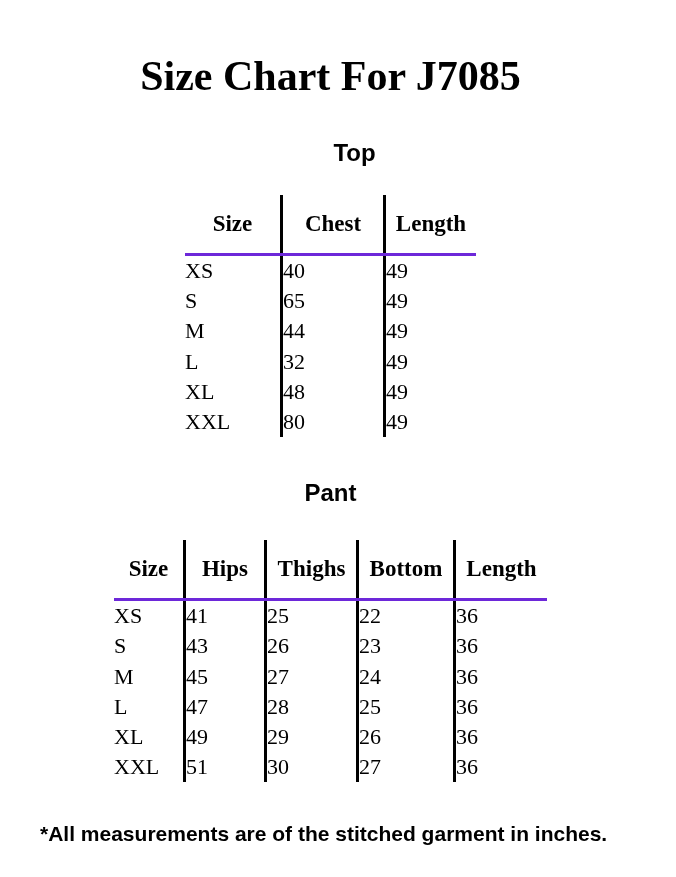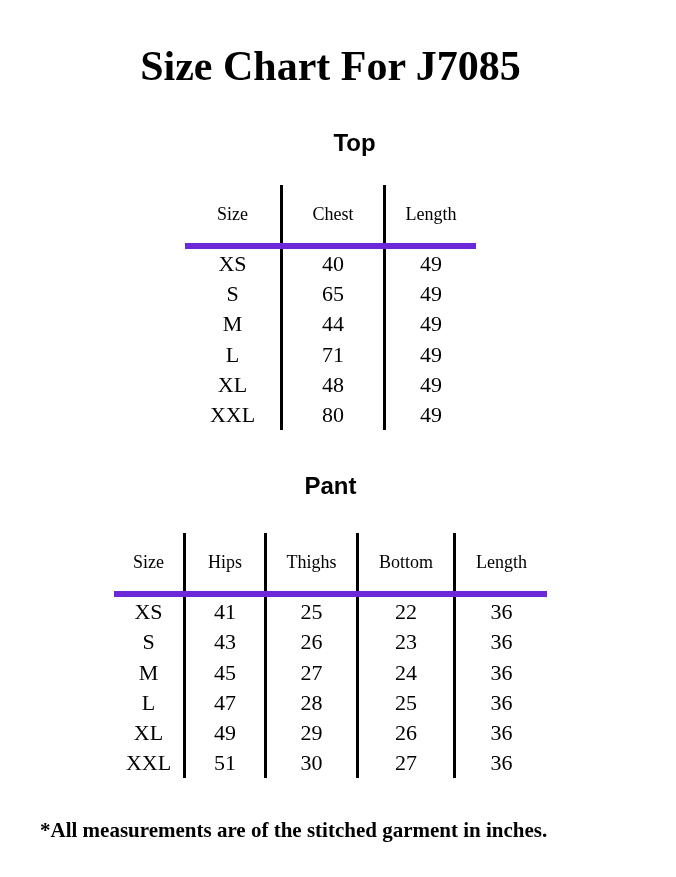--- a/index.html
+++ b/index.html
@@ -9,21 +9,21 @@
     background: #ffffff;
     color: #000000;
     font-family: "Liberation Serif", serif;
     overflow: hidden;
   }
   .content {
     
     margin-right: 15px;
   }
   .page-title {
-    margin: 2px;
+    margin: 12px;
     padding-top: 37px;
     line-height: 55px;
     font-size: 42px;
     font-weight: bold;
     text-align: center;
     font-family: "Liberation Serif", serif;
   }
   .section-title {
     margin: 0;
     font-family: "Liberation Sans", sans-serif;
@@ -39,32 +39,32 @@
     border-collapse: collapse;
     table-layout: fixed;
     margin-left: auto;
     margin-right: auto;
     font-family: "Liberation Serif", serif;
   }
   table.table-top  { width: 285px; margin-top: 27px; }
   table.table-pant { width: 421px; margin-top: 32px; }
 
   table.size-table th {
-    font-weight: normal;
-    font-size: 18px;
+    font-weight: bold;
+    font-size: 23px;
     height: 58px;
     text-align: center;
     vertical-align: middle;
-    border-bottom: 6px solid #6d28d9;
+    border-bottom: 3px solid #6d28d9;
     padding: 0;
   }
   table.size-table td {
     font-size: 22px;
     height: 30.2px;
-    text-align: center;
+    text-align: left;
     vertical-align: middle;
     padding: 0;
   }
   table.size-table th:not(:last-child),
   table.size-table td:not(:last-child) {
     border-right: 3px solid #000;
   }
 
   .table-top th:nth-child(1),  .table-top td:nth-child(1)  { width: 95px; }
   .table-top th:nth-child(2),  .table-top td:nth-child(2)  { width: 100px; }
@@ -74,21 +74,21 @@
   .table-pant th:nth-child(2), .table-pant td:nth-child(2) { width: 78px; }
   .table-pant th:nth-child(3), .table-pant td:nth-child(3) { width: 89px; }
   .table-pant th:nth-child(4), .table-pant td:nth-child(4) { width: 94px; }
   .table-pant th:nth-child(5), .table-pant td:nth-child(5) { width: 91px; }
 
   .footnote {
     margin: 38px 0 0 40px;
     font-size: 21px;
     font-weight: bold;
     line-height: 28px;
-    font-family: Liberation Serif, serif;
+    font-family: Liberation Sans, sans-serif;
   }
 </style>
 </head>
 <body>
 
 <div class="content">
 
   <h1 class="page-title">Size Chart For J7085</h1>
 
   <section>
@@ -112,21 +112,21 @@
             <td>65</td>
             <td>49</td>
           </tr>
           <tr>
             <td>M</td>
             <td>44</td>
             <td>49</td>
           </tr>
           <tr>
             <td>L</td>
-            <td>71</td>
+            <td>32</td>
             <td>49</td>
           </tr>
           <tr>
             <td>XL</td>
             <td>48</td>
             <td>49</td>
           </tr>
           <tr>
             <td>XXL</td>
             <td>80</td>

